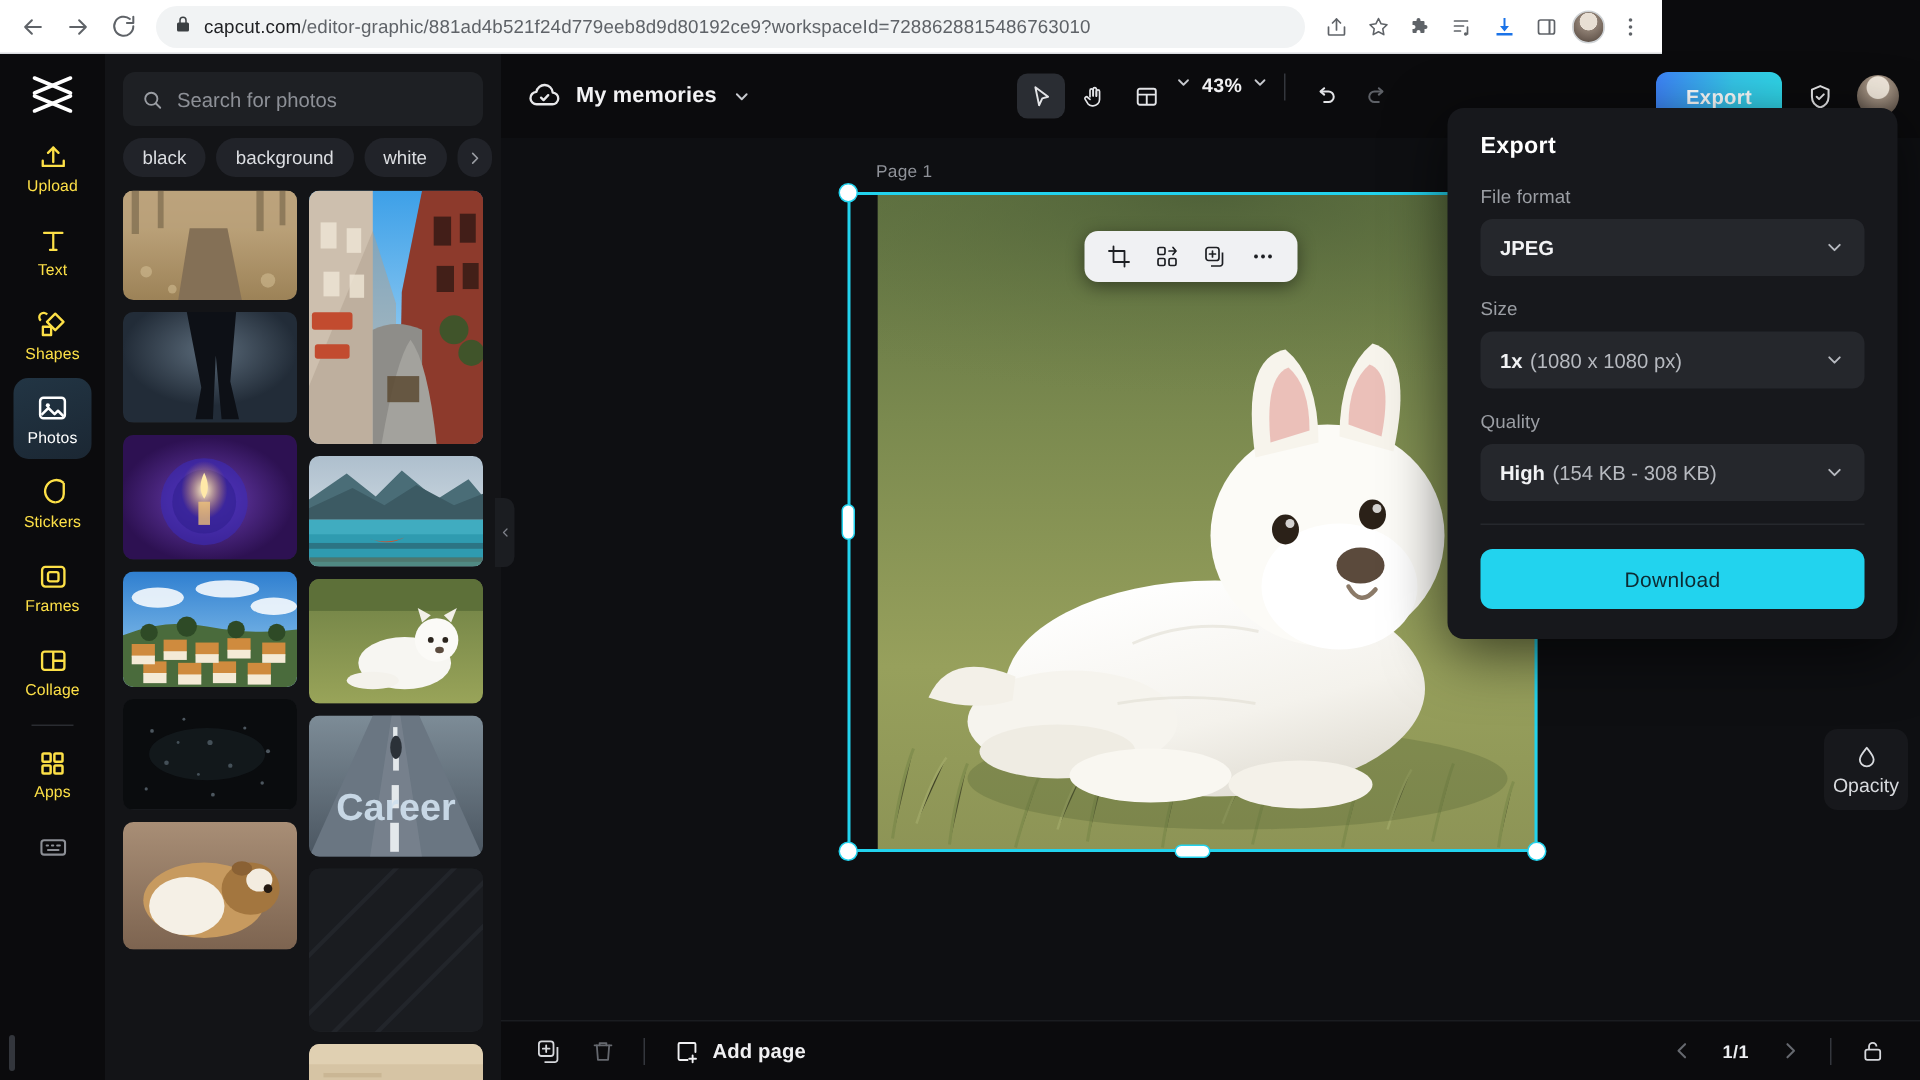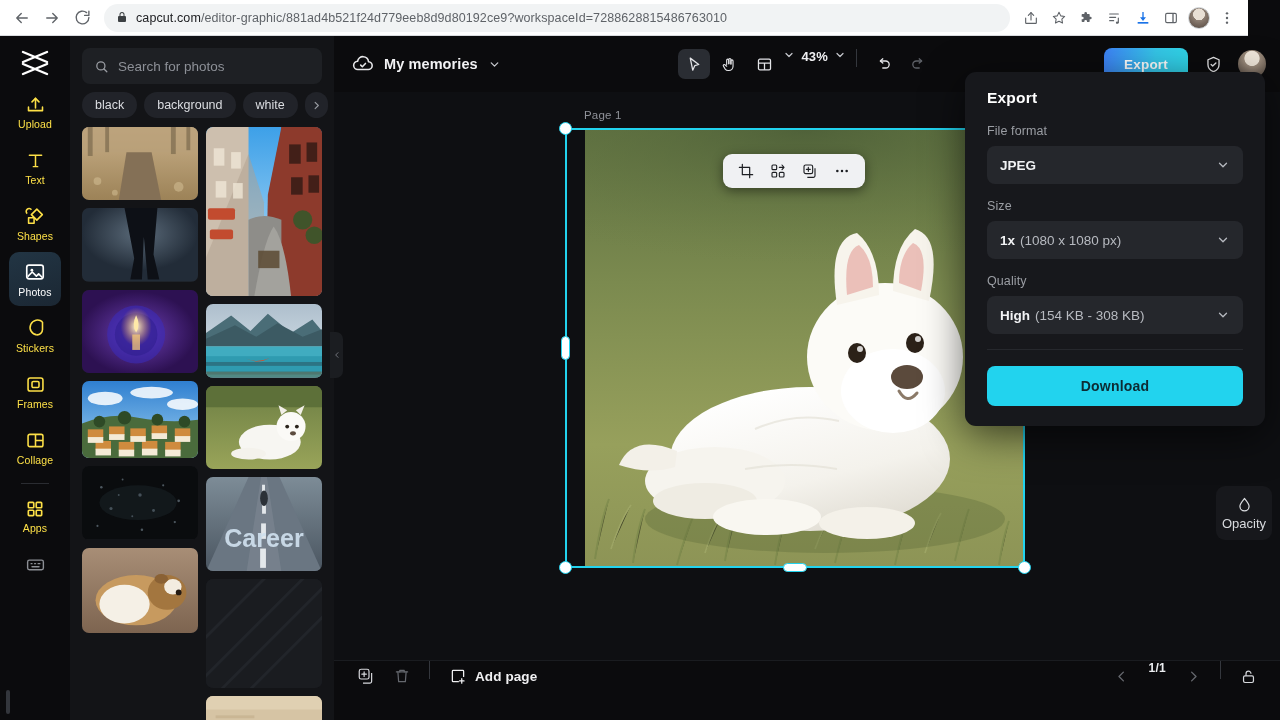--- a/index.html
+++ b/index.html
@@ -6,21 +6,21 @@
   html, body { width: 1280px; height: 720px; overflow: hidden; }
   body {
     font-family: "Liberation Sans", sans-serif;
     background: #0b0b0d;
     color: #e8e8ea;
     -webkit-font-smoothing: antialiased;
   }
 
   
   .browser-bar {
-    height: 36px; width: 1248px;
+    height: 36px; width: 1108px;
     background: #ffffff;
     display: flex; align-items: center;
     padding: 0 8px; gap: 2px;
     border-bottom: 1px solid #dadce0;
   }
   .nav-btn {
     width: 28px; height: 28px; border-radius: 50%;
     display: flex; align-items: center; justify-content: center;
     color: #5f6368; flex: none;
   }
@@ -191,21 +191,21 @@
   .opacity-chip {
     position: absolute; right: 8px; top: 394px;
     width: 56px; height: 54px; border-radius: 9px; background: #17181c;
     display: flex; flex-direction: column; align-items: center; justify-content: center;
     gap: 3px; color: #d8dade; cursor: pointer;
   }
   .opacity-chip .olabel { font-size: 13px; }
 
   
   .bottombar {
-    height: 60px; flex: none; display: flex; align-items: flex-start;
+    height: 40px; flex: none; display: flex; align-items: center;
     padding: 0 16px; gap: 4px; border-top: 1px solid #1a1c20; background: #0b0b0d;
   }
   .bbtn {
     width: 32px; height: 30px; border-radius: 6px; display: flex;
     align-items: center; justify-content: center; color: #d6d8dc; cursor: pointer;
   }
   .bbtn.dim { color: #65686e; }
   .add-page {
     display: flex; align-items: center; gap: 8px; padding: 0 8px; height: 30px;
     color: #f0f0f2; font-size: 13.5px; font-weight: bold; cursor: pointer; letter-spacing: .1px;
@@ -225,21 +225,21 @@
     height: 38px; background: #25272c; border-radius: 8px;
     display: flex; align-items: center; padding: 0 13px; cursor: pointer;
     margin-bottom: 15px; color: #b7bac0;
   }
   .ep-select .sv { font-size: 13.5px; font-weight: bold; color: #f1f2f4; }
   .ep-select .sv-sub { font-size: 13.5px; color: #b7bac0; margin-left: 5px; }
   .ep-select .sv-grow { flex: 1; }
   .ep-divider { height: 1px; background: #26282d; margin: 4px 0 16px; }
   .download-btn {
     height: 40px; width: 100%; border: 0; border-radius: 8px;
-    background: #22d3ee; color: #0d2b33; font-size: 14px; font-weight: bold;
+    background: #22d3ee; color: #0d2b33; font-size: 14px; font-weight: normal;
     font-family: inherit; cursor: pointer; letter-spacing: .2px;
   }
 </style>
 </head>
 <body>
 
 <div class="browser-bar">
   <div class="nav-btn">
     <svg width="18" height="18" viewBox="0 0 24 24" fill="none" stroke="currentColor" stroke-width="1.8" stroke-linecap="round" stroke-linejoin="round">
         <path d="M19 12H5M11 18l-6-6 6-6"></path>

